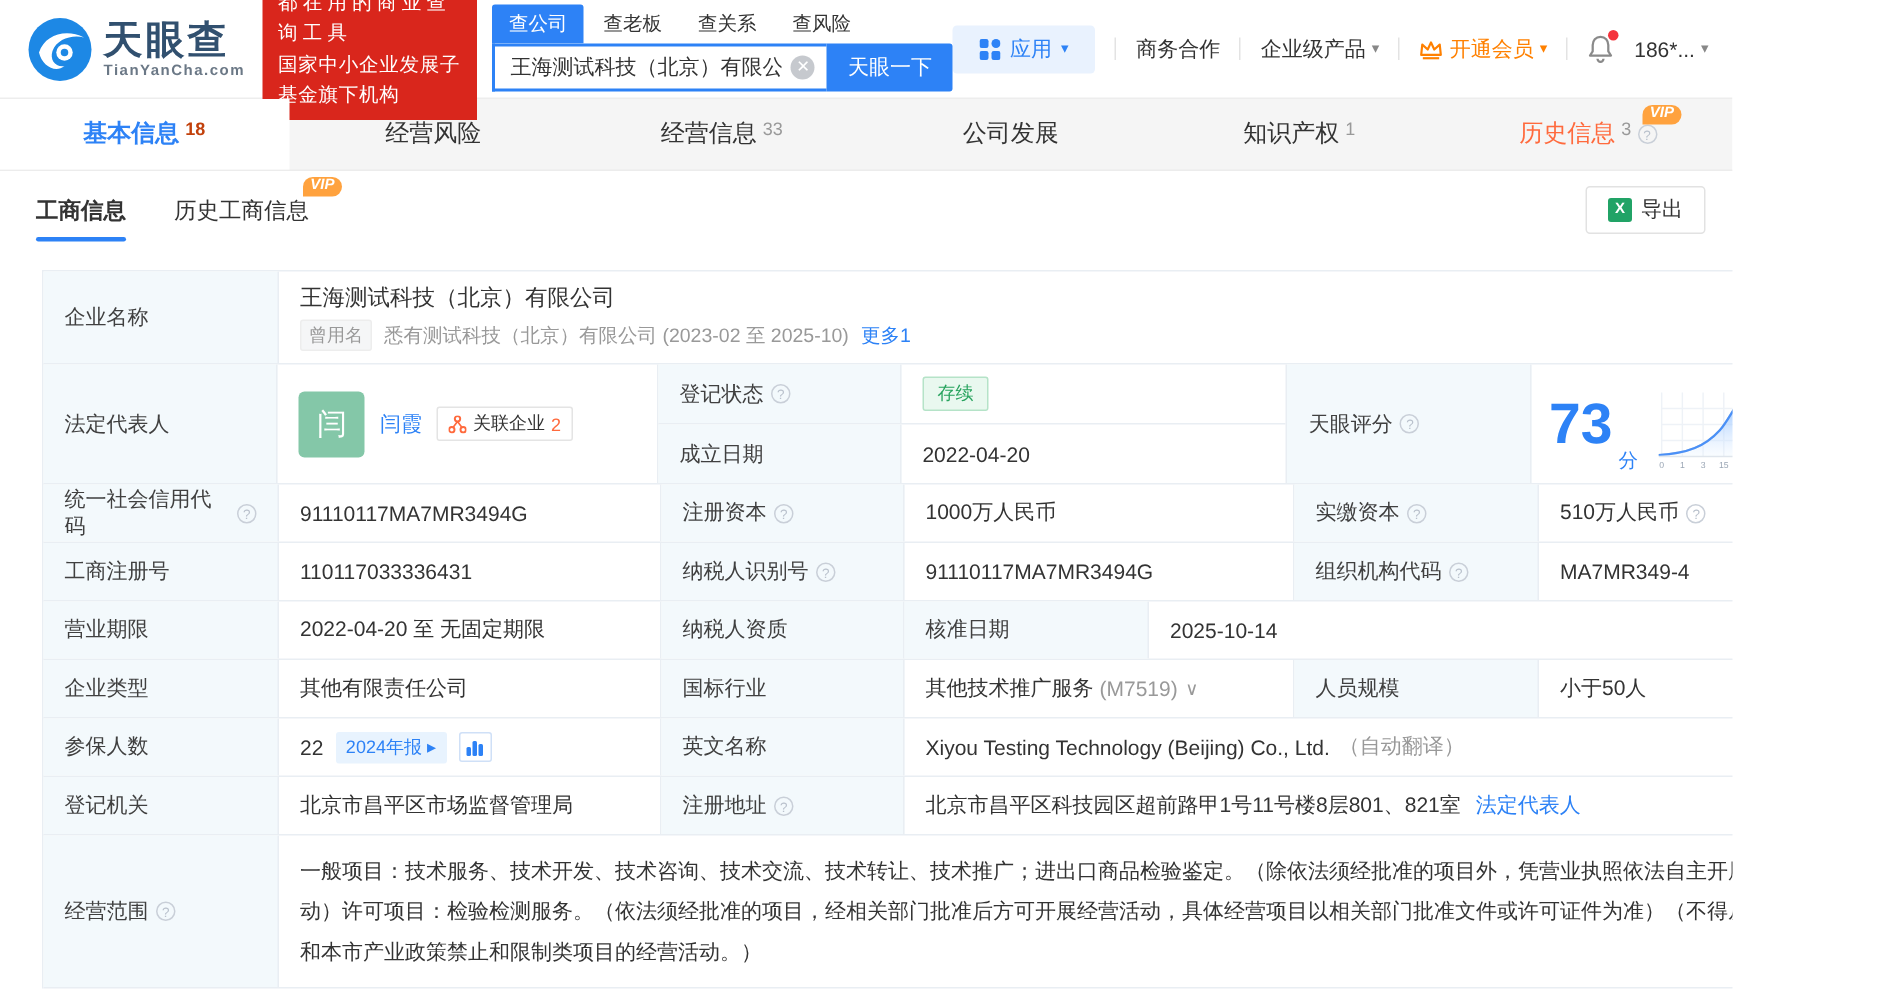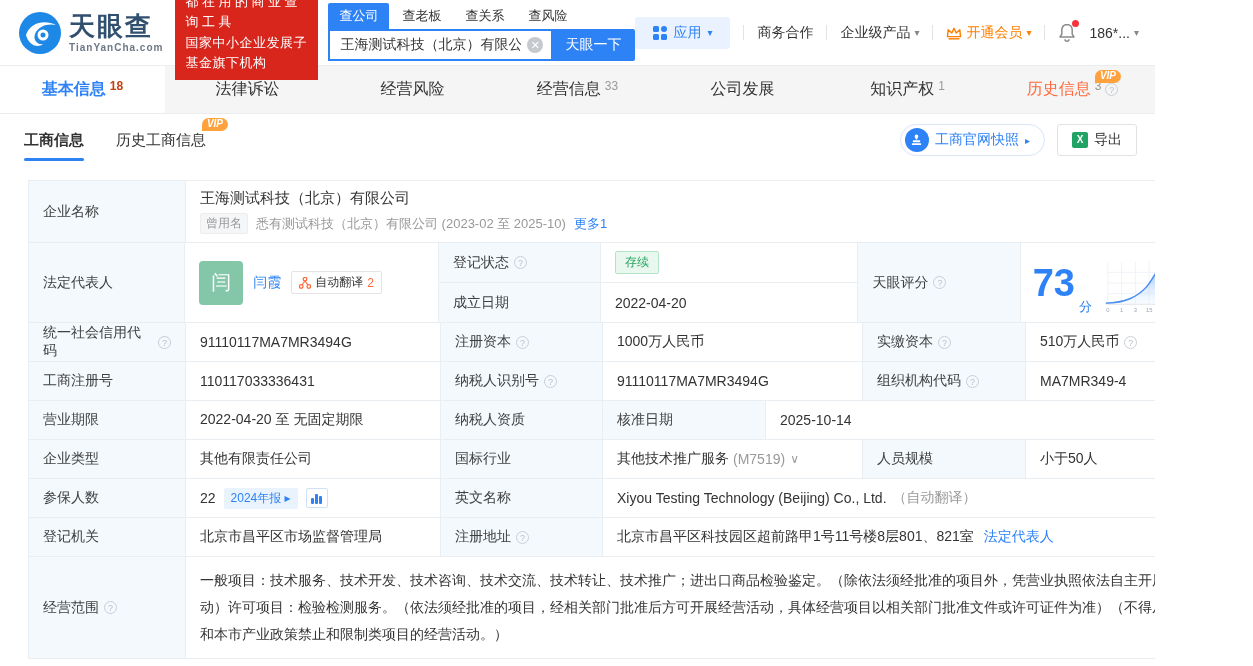--- a/index.html
+++ b/index.html
@@ -177,23 +177,20 @@
       </span>
     </div>
   </header>
 
   <nav class="main-nav">
     <div class="nav-tab active">
       <span>基本信息</span>
       <span class="nav-count">18</span>
     </div>
     <div class="nav-tab">
-      <span>法律诉讼</span>
-    </div>
-    <div class="nav-tab">
       <span>经营风险</span>
     </div>
     <div class="nav-tab">
       <span>经营信息</span>
       <span class="nav-count">33</span>
     </div>
     <div class="nav-tab">
       <span>公司发展</span>
     </div>
     <div class="nav-tab">
@@ -208,31 +205,20 @@
     </div>
   </nav>
 
   <div class="subnav">
     <div class="subtab active">工商信息</div>
     <div class="subtab">
       <span>历史工商信息</span>
       <span class="vip-badge">VIP</span>
     </div>
     <div class="subnav-right">
-      <button class="snapshot-btn">
-        <span class="snap-circle">
-          <svg width="13" height="13" viewBox="0 0 14 14">
-            <path d="M5 2.5 a2 2 0 0 1 4 0 c0 1.6-1.2 1.8-1.2 3.4 h-1.6 C6.2 4.3 5 4.1 5 2.5 Z" fill="#fff"></path>
-            <rect x="3" y="6.6" width="8" height="2.2" rx="0.6" fill="#fff"></rect>
-            <rect x="2" y="10" width="10" height="1.8" rx="0.6" fill="#fff"></rect>
-          </svg>
-        </span>
-        <span>工商官网快照</span>
-        <span class="snap-arrow">▸</span>
-      </button>
       <button class="export-btn">
         <span class="xls-icon">X</span>
         <span>导出</span>
       </button>
     </div>
   </div>
 
   <main class="info-table">
 
     <div class="trow row-name">
@@ -252,21 +238,21 @@
       <div class="rep-cell">
         <span class="avatar">闫</span>
         <span class="rep-name">闫霞</span>
         <span class="rel-badge">
           <svg width="12" height="12" viewBox="0 0 12 12">
             <circle cx="6" cy="2.2" r="1.8" fill="none" stroke="#ff6a3d" stroke-width="1.3"></circle>
             <circle cx="2.2" cy="9.5" r="1.8" fill="none" stroke="#ff6a3d" stroke-width="1.3"></circle>
             <circle cx="9.8" cy="9.5" r="1.8" fill="none" stroke="#ff6a3d" stroke-width="1.3"></circle>
             <path d="M6 4 L3 8 M6 4 L9 8" stroke="#ff6a3d" stroke-width="1.1"></path>
           </svg>
-          <span>自动翻译</span>
+          <span>关联企业</span>
           <span class="rel-count">2</span>
         </span>
       </div>
       <div class="mid-block">
         <div class="mini-row">
           <div class="cell lbl">
             <span>登记状态</span>
             <span class="qicon">?</span>
           </div>
           <div class="cell val" style="border-right:none;">

